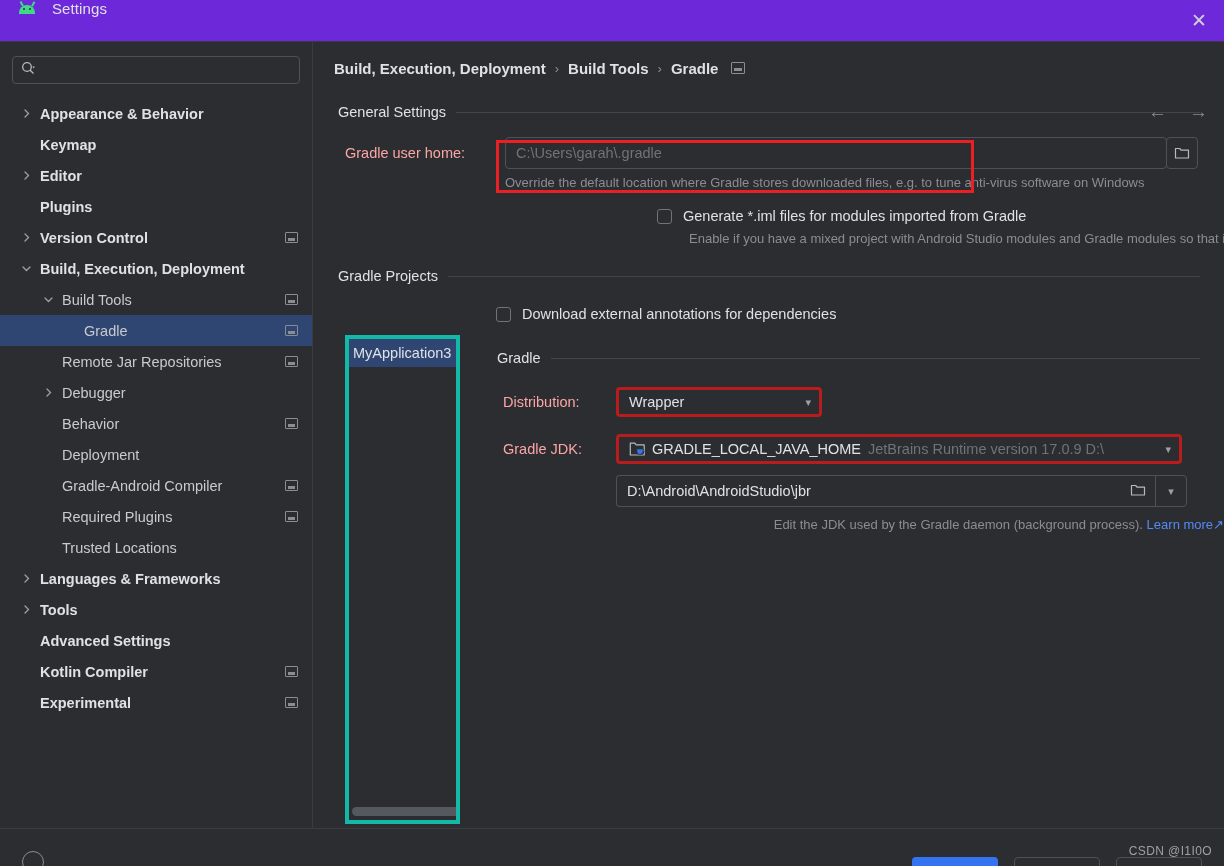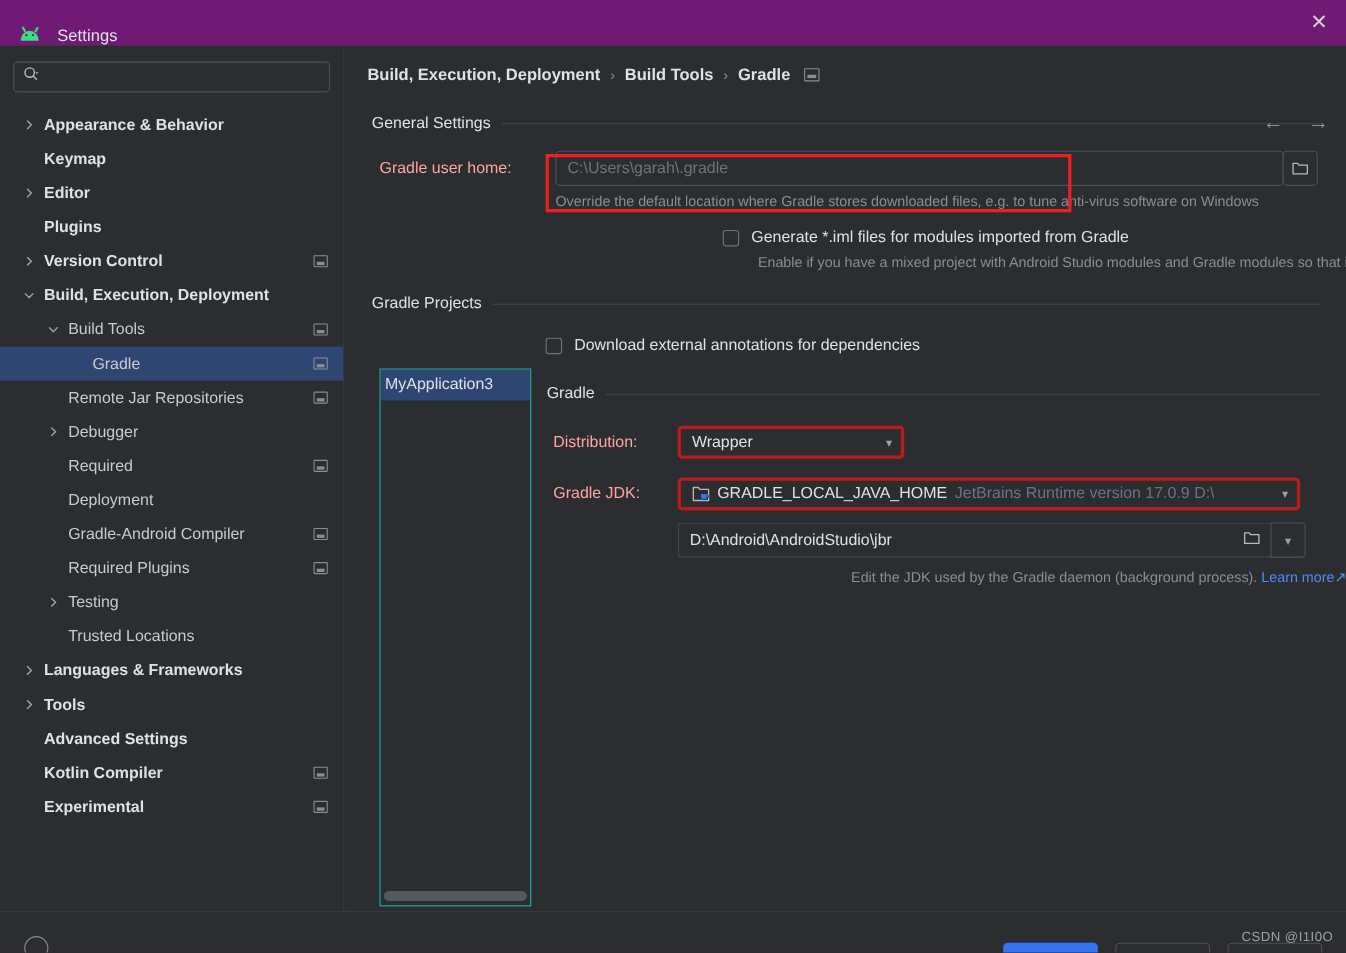--- a/index.html
+++ b/index.html
@@ -8,22 +8,22 @@
     background: #2b2d30;
     font-family: "Liberation Sans", sans-serif;
     color: #dfe1e5;
     overflow: hidden;
   }
   #app { position: relative; width: 1224px; height: 866px; }
 
   
   .titlebar {
     position: absolute; left: 0; top: 0; width: 1224px; height: 41px;
-    background: #701a75;
-    display: flex; align-items: flex-end;
+    background: #6d28d9;
+    display: flex; align-items: flex-start;
   }
   .title-icon { margin-left: 18px; width: 18px; height: 18px; position: relative; }
   .android-head {
     position: absolute; left: 1px; top: 5px; width: 16px; height: 9px;
     background: #3ddc84;
     border-radius: 8px 8px 0 0;
   }
   .android-head::before, .android-head::after {
     content: ""; position: absolute; top: -4px; width: 1.5px; height: 5px;
     background: #3ddc84; transform-origin: bottom;
@@ -140,22 +140,22 @@
 
   .hint { font-size: 13px; color: #8a8d94; line-height: 17px; }
 
   .cb-box {
     width: 15px; height: 15px; border: 1px solid #6f737a; border-radius: 3px;
     background: #2b2d30; flex: 0 0 auto; cursor: pointer;
   }
   .cb-label { font-size: 14.5px; color: #dfe1e5; margin-left: 11px; cursor: pointer; }
 
   .proj-list {
-    position: absolute; left: 345px; top: 334px; width: 138px; height: 489px;
-    background: #2b2d30; border: 1px solid #14b8a6; overflow: hidden;
+    position: absolute; left: 345px; top: 334px; width: 115px; height: 489px;
+    background: #2b2d30; border: 4px solid #14b8a6; overflow: hidden;
   }
   .proj-item {
     height: 28px; display: flex; align-items: center; padding-left: 4px;
     font-size: 14.5px; color: #dfe1e5; cursor: pointer;
   }
   .proj-item.selected { background: #2f4673; }
   .hscroll {
     position: absolute; left: 3px; bottom: 4px; width: 130px; height: 9px;
     background: #55585e; border-radius: 5px; cursor: pointer;
   }
@@ -296,44 +296,36 @@
           <div class="tree-row" style="padding-left: 40px;">
             <span class="twisty">
               <svg width="11" height="11" viewBox="0 0 11 11">
                 <path d="M4 2 L7.5 5.5 L4 9" fill="none" stroke="#9da0a8" stroke-width="1.3" stroke-linecap="round"></path>
               </svg>
             </span>
             <span class="tree-label dim" style="margin-left: 6px;">Debugger</span>
           </div>
           <div class="tree-row" style="padding-left: 40px;">
             <span class="twisty empty"></span>
-            <span class="tree-label dim" style="margin-left: 6px;">Required</span>
+            <span class="tree-label dim" style="margin-left: 6px;">Behavior</span>
             <span class="badge-icon"></span>
           </div>
           <div class="tree-row" style="padding-left: 40px;">
             <span class="twisty empty"></span>
             <span class="tree-label dim" style="margin-left: 6px;">Deployment</span>
           </div>
           <div class="tree-row" style="padding-left: 40px;">
             <span class="twisty empty"></span>
             <span class="tree-label dim" style="margin-left: 6px;">Gradle-Android Compiler</span>
             <span class="badge-icon"></span>
           </div>
           <div class="tree-row" style="padding-left: 40px;">
             <span class="twisty empty"></span>
             <span class="tree-label dim" style="margin-left: 6px;">Required Plugins</span>
             <span class="badge-icon"></span>
-          </div>
-          <div class="tree-row" style="padding-left: 40px;">
-            <span class="twisty">
-              <svg width="11" height="11" viewBox="0 0 11 11">
-                <path d="M4 2 L7.5 5.5 L4 9" fill="none" stroke="#9da0a8" stroke-width="1.3" stroke-linecap="round"></path>
-              </svg>
-            </span>
-            <span class="tree-label dim" style="margin-left: 6px;">Testing</span>
           </div>
           <div class="tree-row" style="padding-left: 40px;">
             <span class="twisty empty"></span>
             <span class="tree-label dim" style="margin-left: 6px;">Trusted Locations</span>
           </div>
           <div class="tree-row" style="padding-left: 18px;">
             <span class="twisty">
               <svg width="11" height="11" viewBox="0 0 11 11">
                 <path d="M4 2 L7.5 5.5 L4 9" fill="none" stroke="#9da0a8" stroke-width="1.3" stroke-linecap="round"></path>
               </svg>

